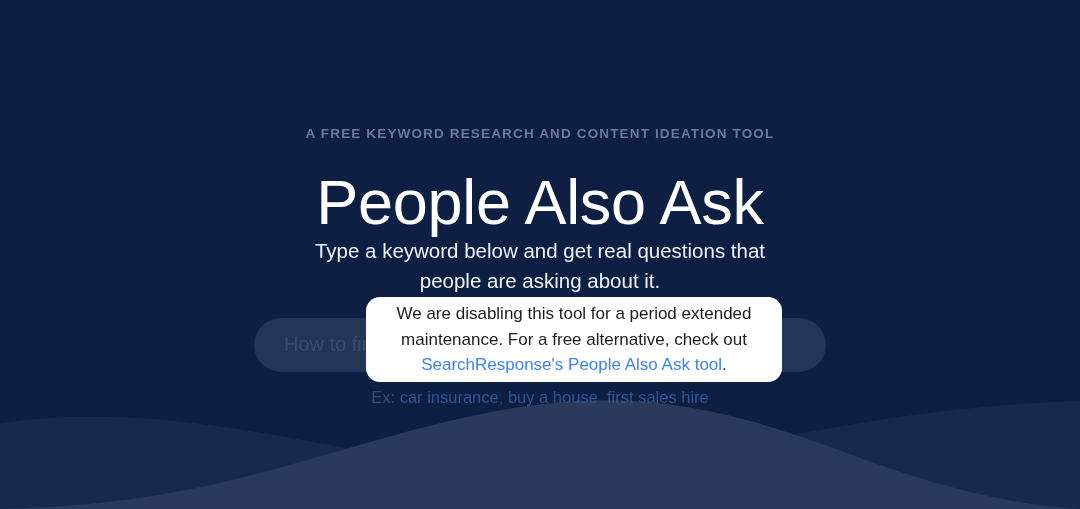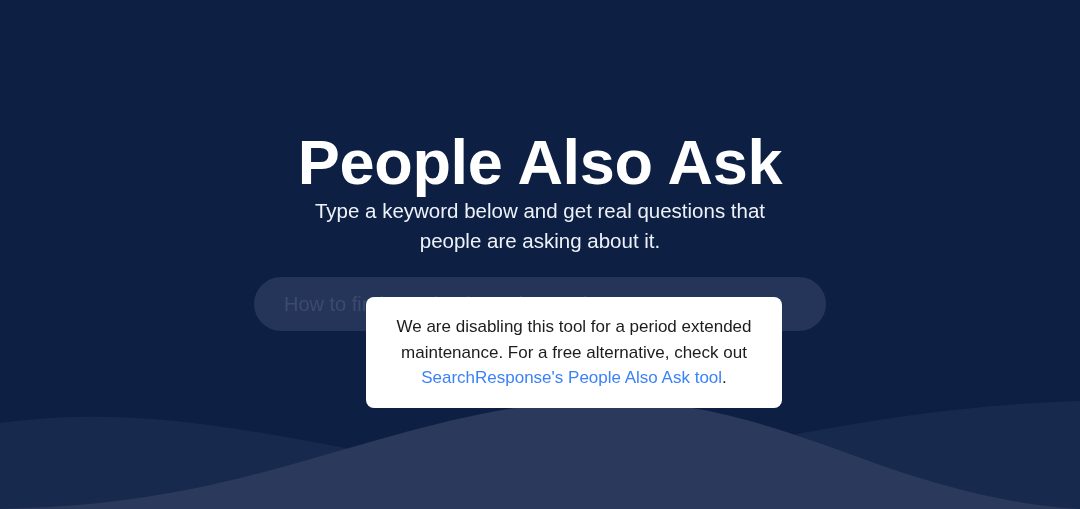--- a/index.html
+++ b/index.html
@@ -43,23 +43,23 @@
     font-size: 13.5px;
     font-weight: bold;
     letter-spacing: 1.15px;
     color: #6b7a99;
     text-transform: uppercase;
     line-height: 1.2;
     white-space: nowrap;
   }
 
   .headline {
-    margin-top: 2px;
+    margin-top: 26px;
     font-size: 63px;
-    font-weight: 700;
+    font-weight: 400;
     color: #ffffff;
     line-height: 1.08;
     letter-spacing: -0.3px;
     white-space: nowrap;
   }
 
   .subtitle {
     margin-top: 0;
     font-size: 20.5px;
     font-weight: 400;
@@ -127,23 +127,23 @@
     height: 509px;
     z-index: 10;
     pointer-events: none;
   }
 
   .modal {
     position: absolute;
     left: 366px;
     top: 297px;
     width: 416px;
-    height: 111px;
+    height: 85px;
     background: #ffffff;
-    border-radius: 8px;
+    border-radius: 14px;
     pointer-events: auto;
     display: flex;
     align-items: center;
     justify-content: center;
     padding: 0 14px;
   }
 
   .modal-text {
     font-size: 17px;
     line-height: 1.52;
@@ -160,20 +160,21 @@
 </head>
 <body>
 
 <svg class="waves" viewBox="0 0 1080 120" preserveAspectRatio="none" aria-hidden="true">
   <path fill="#172a4d" d="M0,34 C130,16 250,40 400,70 C560,102 700,60 860,34 C950,19 1020,14 1080,12 L1080,120 L0,120 Z"></path>
   <path fill="#2b3a5c" d="M0,120 C90,118 170,108 260,84 C380,52 470,18 580,12 C700,6 790,44 880,76 C960,104 1030,118 1080,120 L1080,120 L0,120 Z"></path>
 </svg>
 
 <main class="hero">
 
+  <div class="eyebrow">A FREE KEYWORD RESEARCH AND CONTENT IDEATION TOOL</div>
 
   <h1 class="headline">People Also Ask</h1>
 
   <p class="subtitle">Type a keyword below and get real questions that people are asking about it.</p>
 
   <div class="search-wrap">
     <input class="search-input" type="text" placeholder="How to find people also ask questions" style="">
   </div>
 
   <div class="examples">

